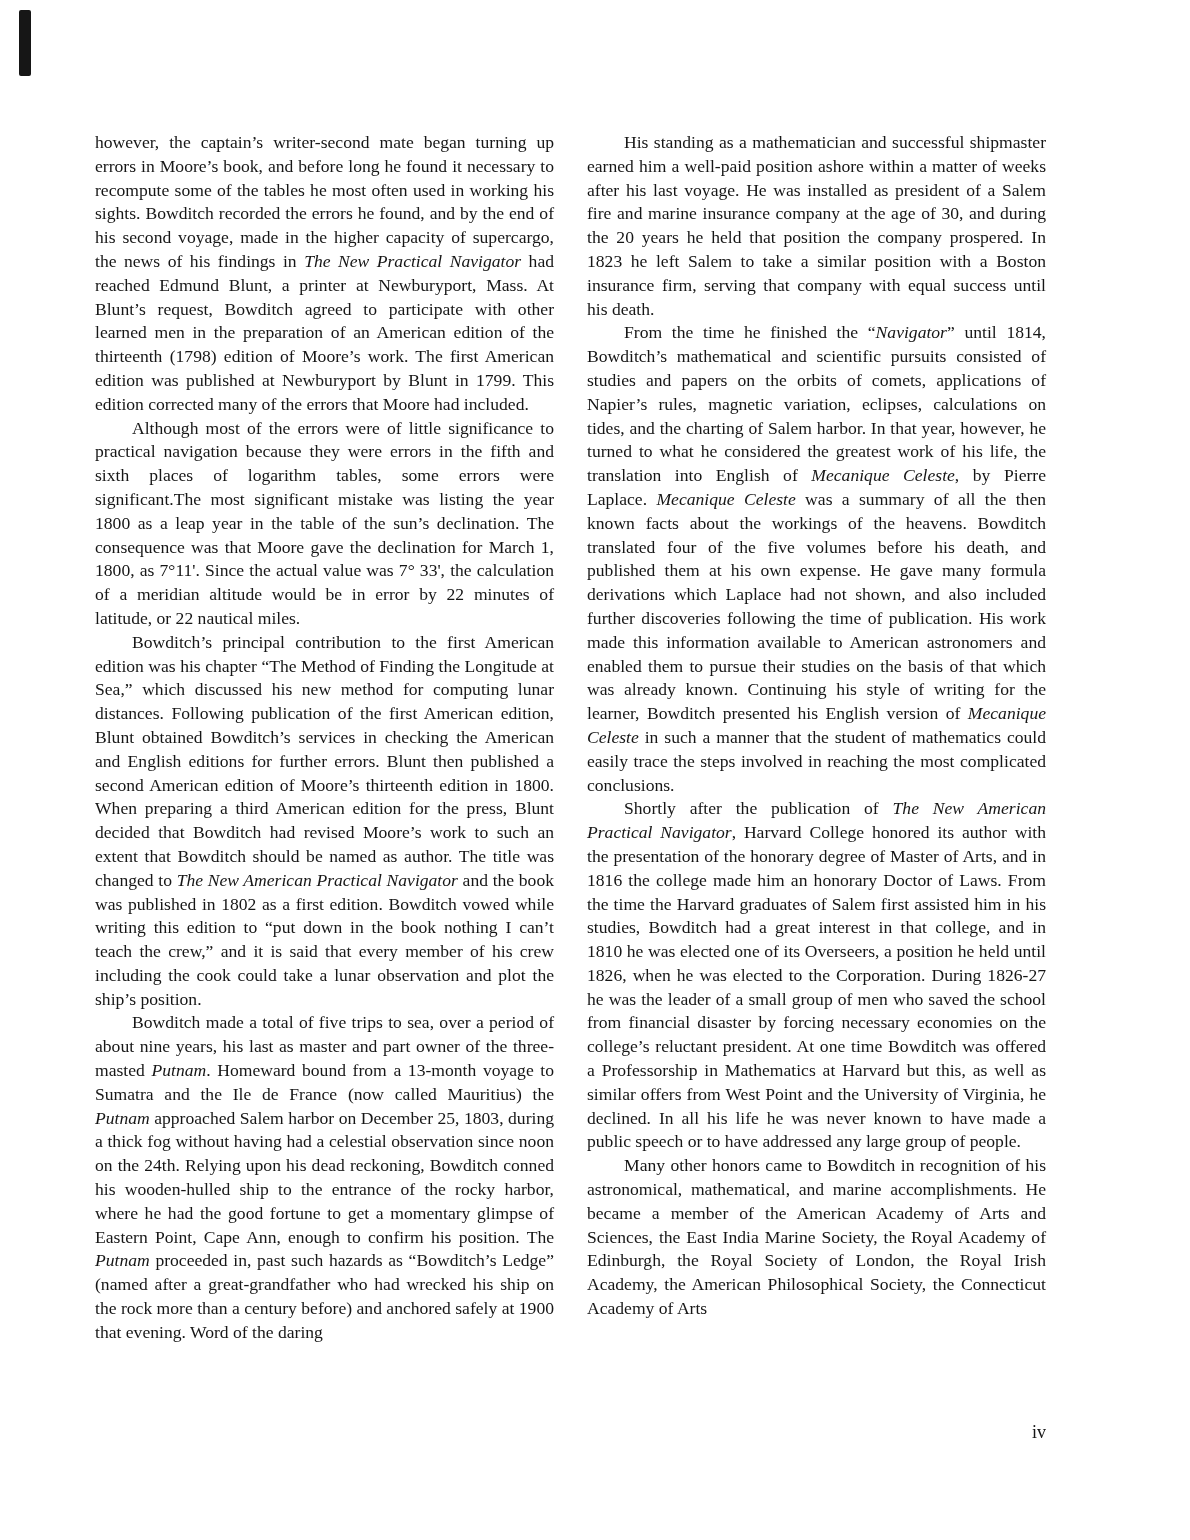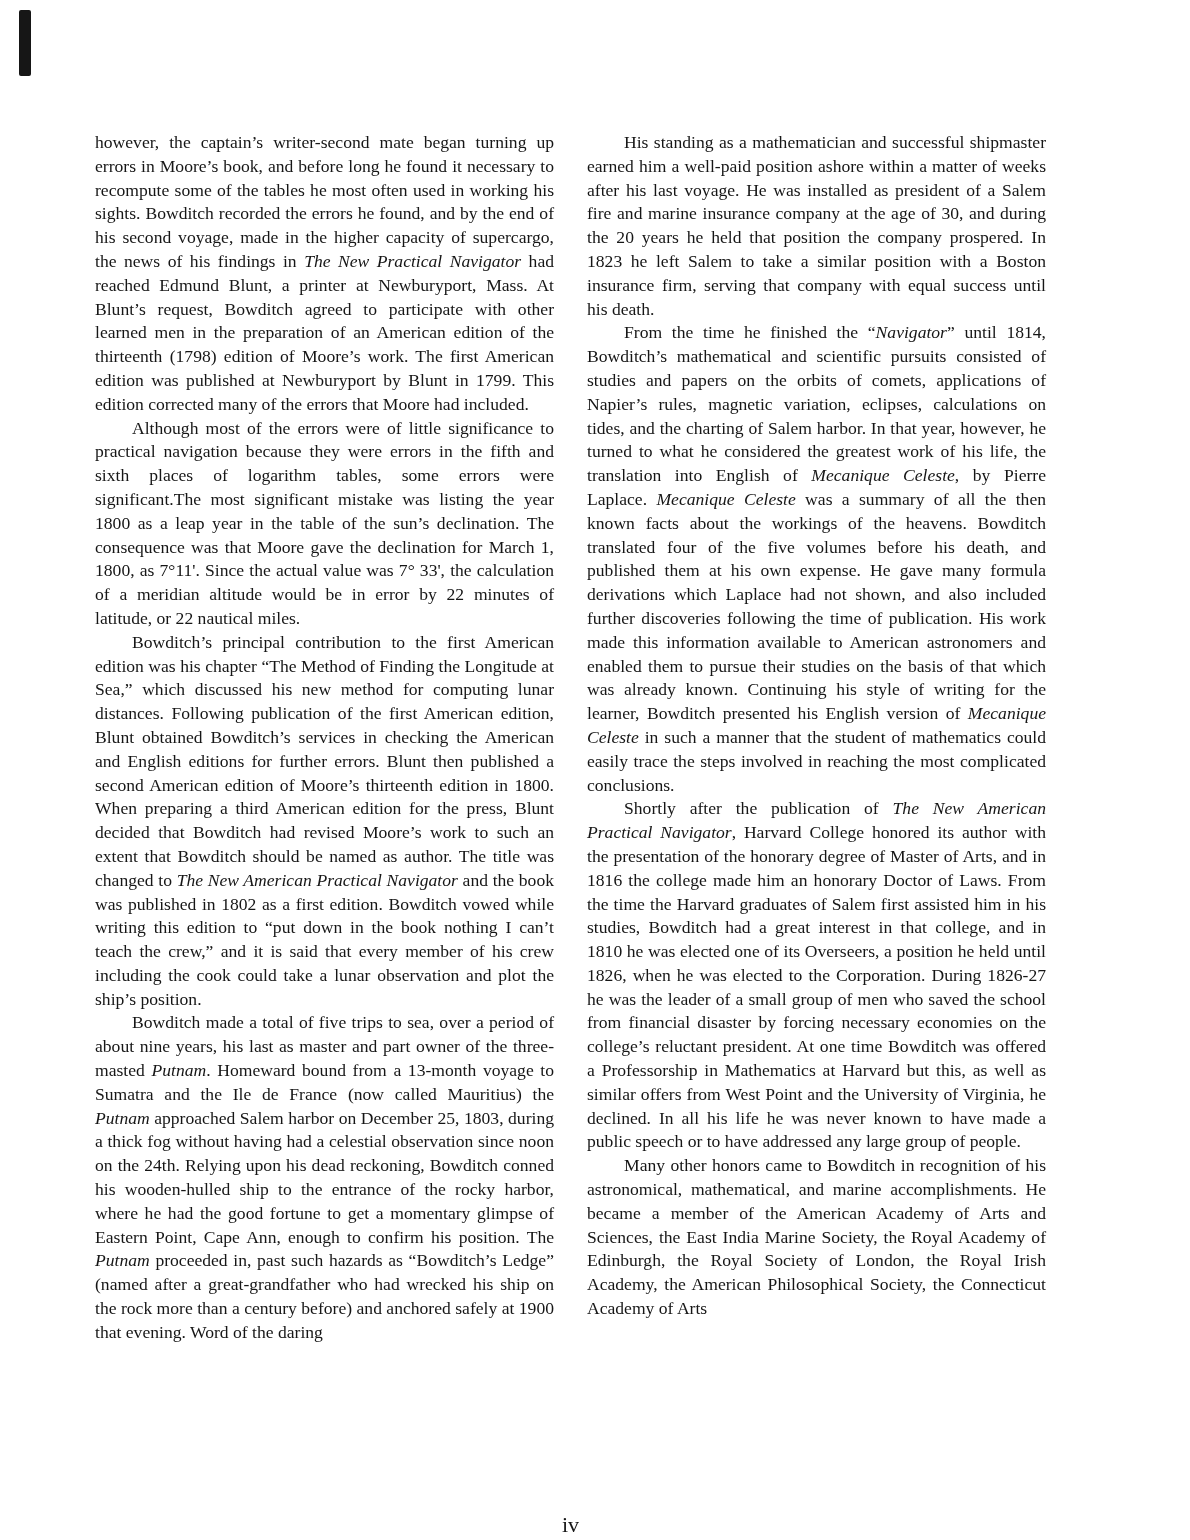--- a/index.html
+++ b/index.html
@@ -34,24 +34,24 @@
     margin: 0;
     font-size: 17.6px;
     line-height: 23.8px;
     text-align: justify;
     color: var(--ink, #161616);
   }
   .para.indent { text-indent: 37px; font-family: Liberation Serif, serif; }
   .para em { font-style: italic; }
   .footer {
     position: absolute;
-    left: 95px; top: 1512px;
+    left: 95px; top: 1422px;
     width: 951px;
-    text-align: center;
-    font-size: 22px;
+    text-align: right;
+    font-size: 18px;
     color: var(--ink, #161616);
   }
 </style>
 </head>
 <body>
 
 <div class="page">
   <div class="scan-artifact"></div>
   <div class="columns">
     <div class="column" id="col-left">

